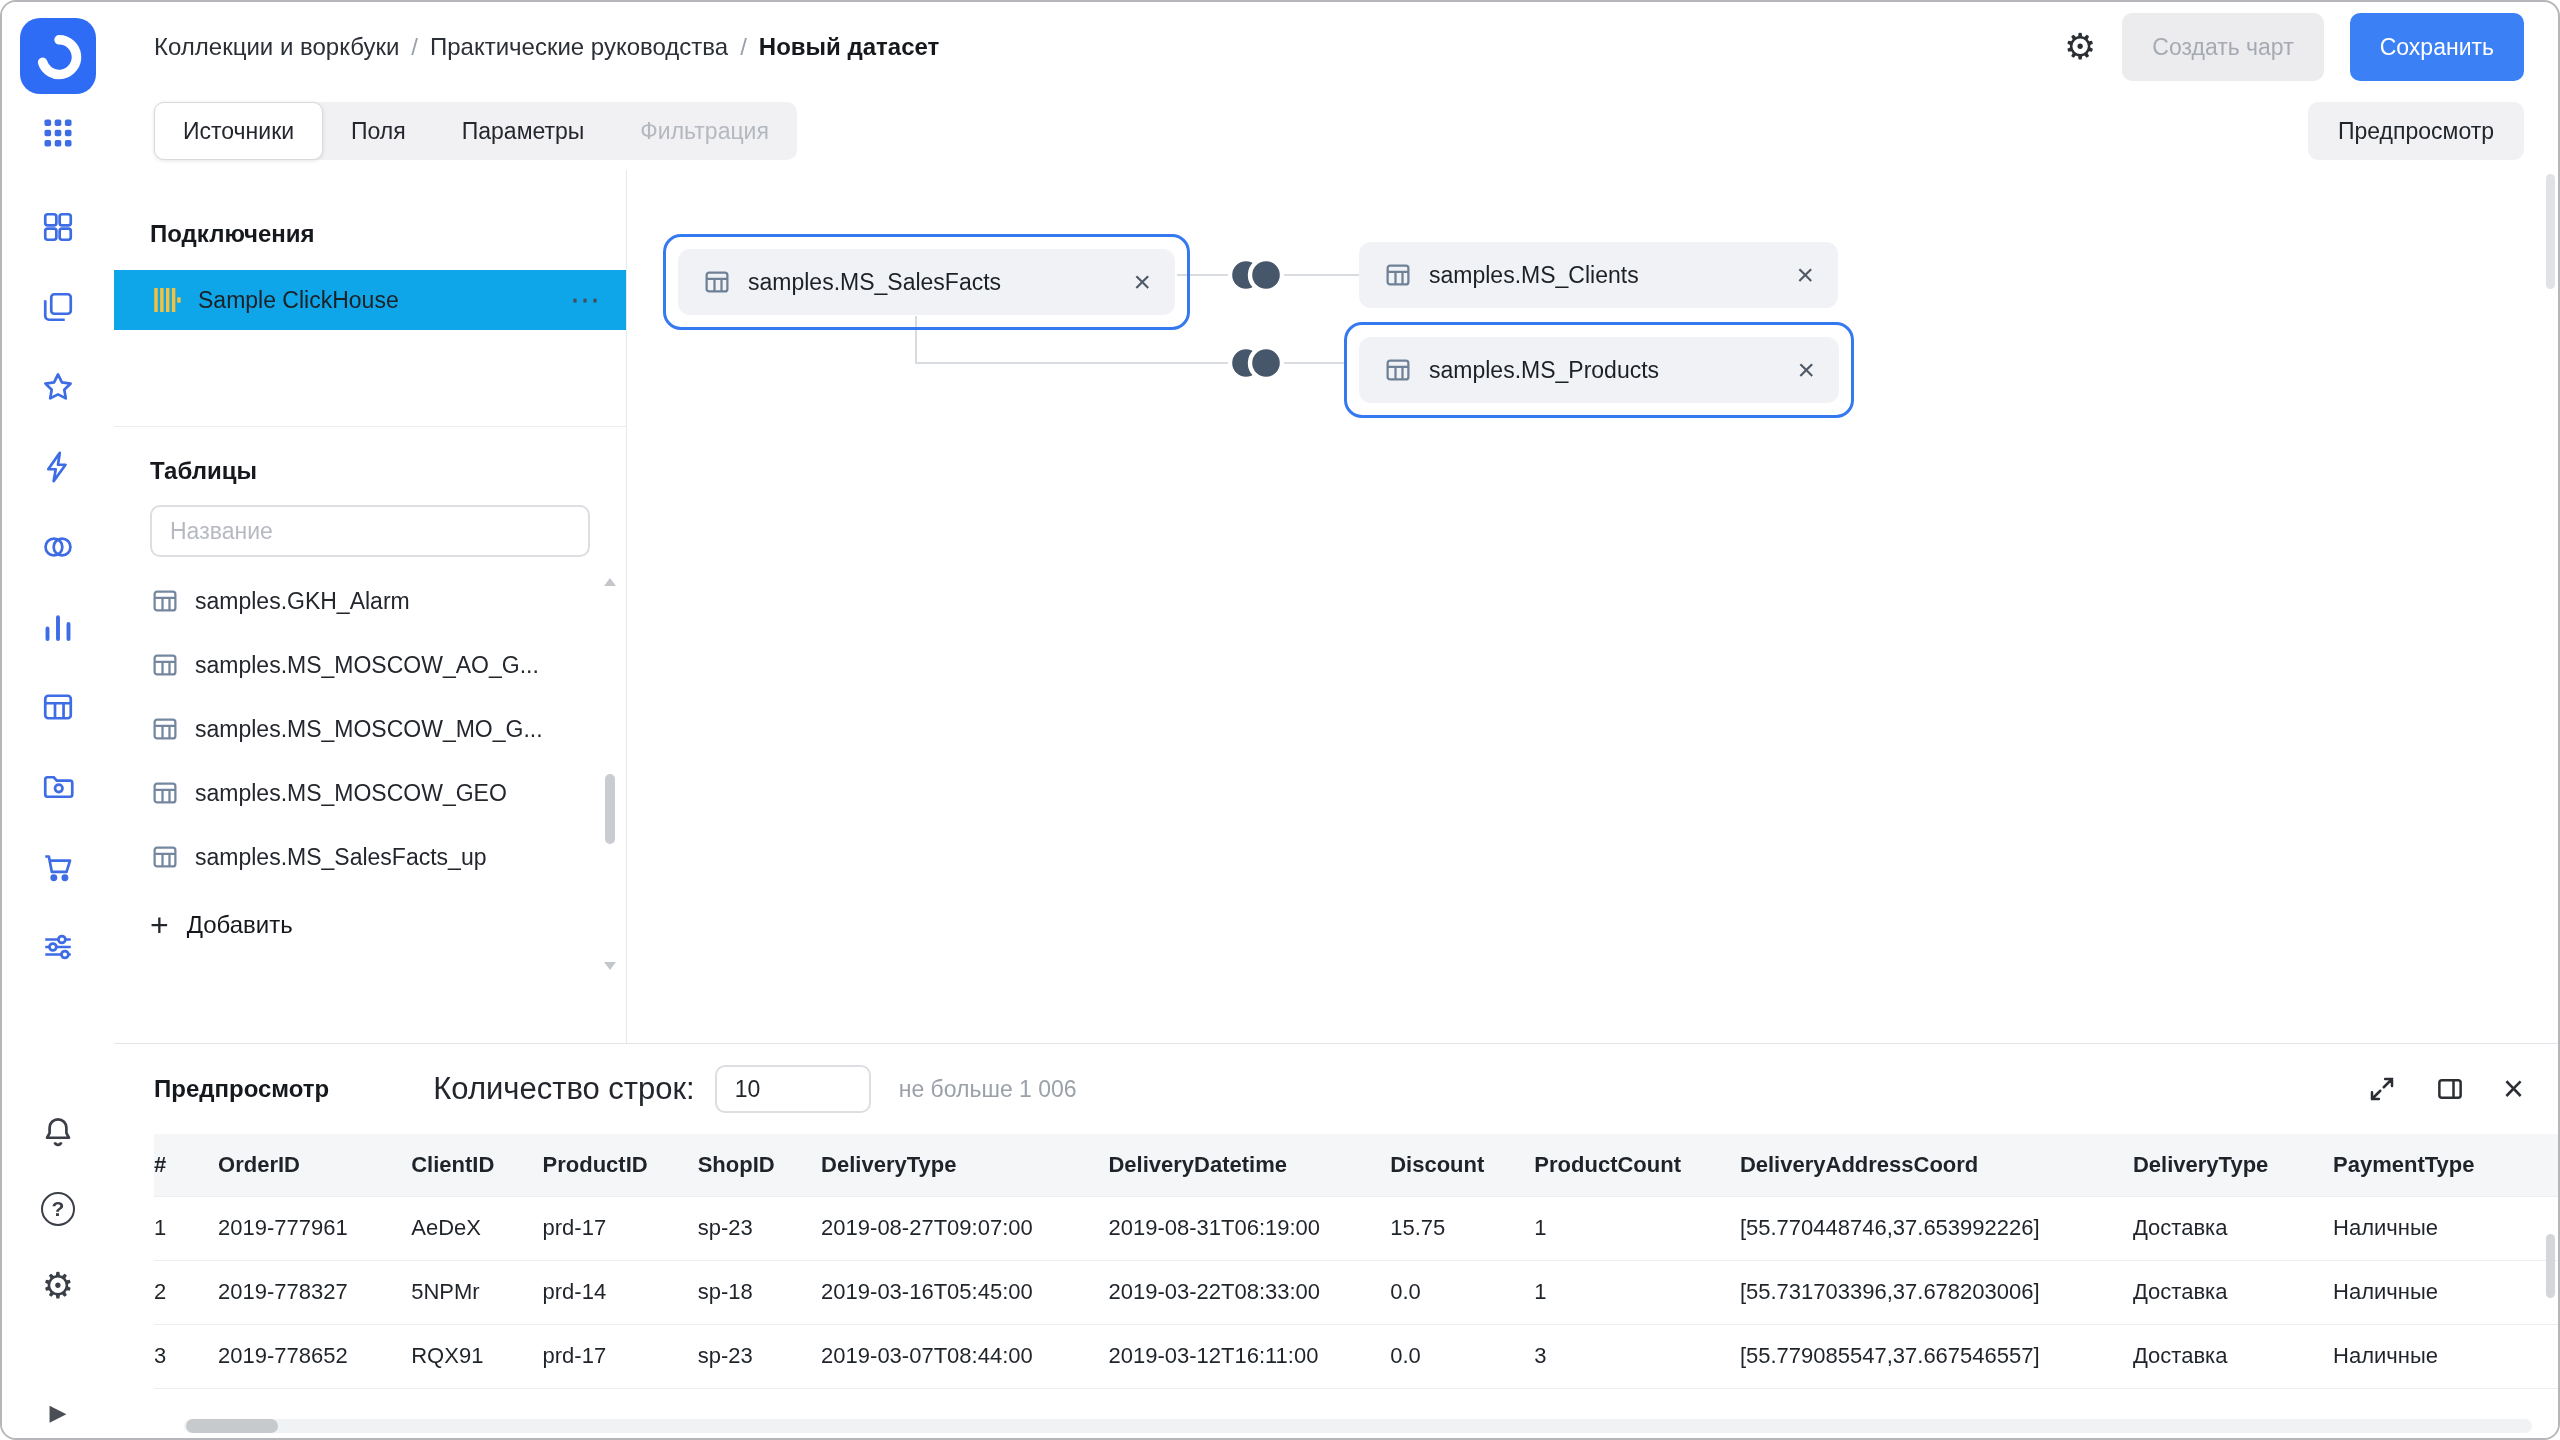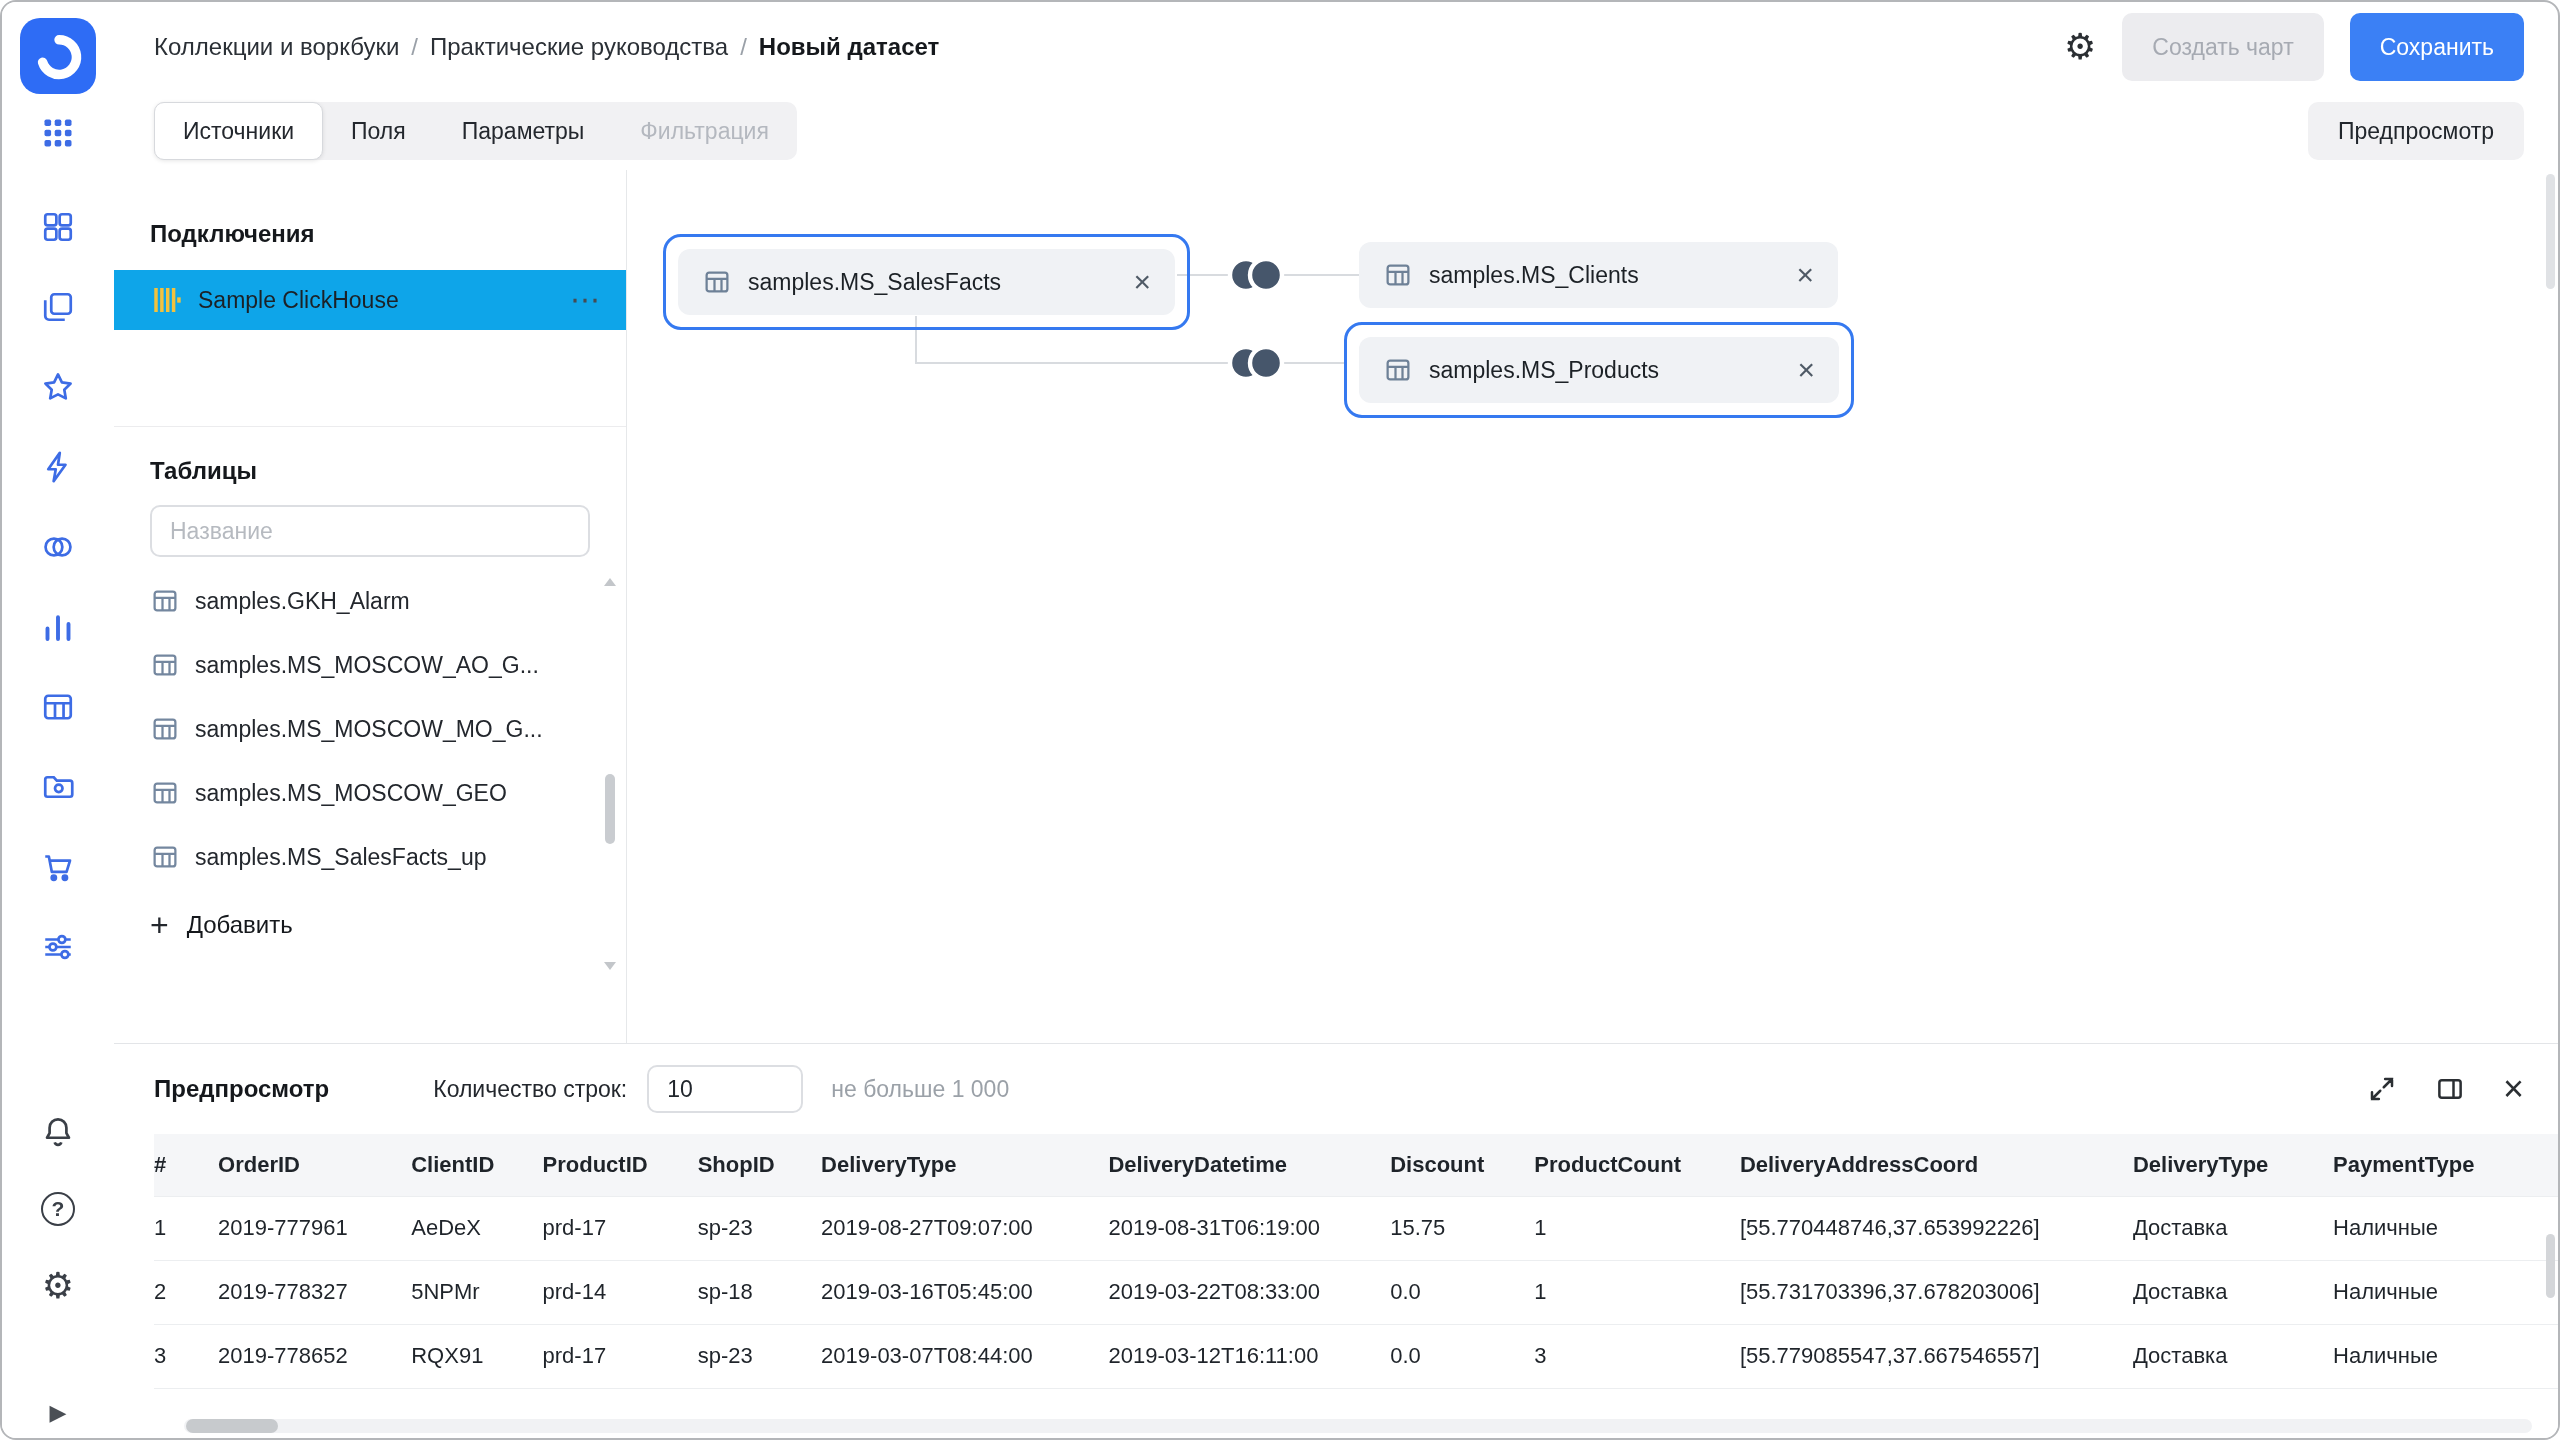--- a/index.html
+++ b/index.html
@@ -83,21 +83,21 @@
   .node .x{margin-left:auto;font-size:30px;color:#4f5a66;line-height:1;cursor:pointer;padding-left:16px;}
   .join{position:absolute;width:64px;height:44px;cursor:pointer;}
   .join svg{width:64px;height:44px;}
   .canvas-vscroll{position:absolute;right:3px;top:4px;width:9px;height:500px;}
   .canvas-vthumb{width:9px;height:115px;border-radius:5px;background:#e0e2e5;}
 
   
   .preview{position:absolute;left:0;right:0;bottom:0;height:395px;border-top:1px solid #e3e5e8;background:#fff;}
   .p-head{height:90px;display:flex;align-items:center;padding:0 34px 0 40px;}
   .p-title{font-size:24px;font-weight:700;color:#15181c;}
-  .rows-label{margin-left:104px;font-size:23px;color:#23272d;}
+  .rows-label{margin-left:104px;font-size:31px;color:#23272d;}
   .rows-input{margin-left:20px;width:156px;height:48px;border:2px solid #dcdee2;border-radius:10px;padding:0 18px;font-size:23px;font-family:inherit;color:var(--ink);outline:none;}
   .rows-hint{margin-left:28px;font-size:23px;color:#9ba1a8;}
   .p-icons{margin-left:auto;display:flex;align-items:center;gap:38px;}
   .p-icons svg{width:30px;height:30px;}
   .close-glyph{font-size:36px;line-height:1;color:#2b2f33;cursor:pointer;}
   .pi{cursor:pointer;display:flex;align-items:center;}
 
   .p-table-wrap{position:relative;overflow:hidden;height:305px;}
   table.preview-table{border-collapse:collapse;table-layout:fixed;margin-left:40px;font-size:22px;color:#1f242a;}
   .preview-table th{height:62px;background:#f5f6f8;font-weight:700;text-align:left;padding:0 10px 0 0;white-space:nowrap;overflow:hidden;border-bottom:1px solid #eceef0;}
@@ -373,21 +373,21 @@
             <div class="canvas-vthumb"></div>
           </div>
       </section>
     </div>
 
     <section class="preview">
       <div class="p-head">
         <span class="p-title">Предпросмотр</span>
         <span class="rows-label">Количество строк:</span>
         <input class="rows-input" type="text" value="10" style="">
-        <span class="rows-hint">не больше 1 000</span>
+        <span class="rows-hint">не больше 1 006</span>
         <div class="p-icons">
           <span class="pi">
             <svg viewBox="0 0 24 24" fill="none" stroke="#2b2f33" stroke-width="2" stroke-linecap="round">
                 <path d="M14.5 4H20v5.5M9.5 20H4v-5.5M20 4l-6.6 6.6M4 20l6.6-6.6"></path>
               </svg>
           </span>
           <span class="pi">
             <svg viewBox="0 0 24 24" fill="none" stroke="#2b2f33" stroke-width="2">
                 <rect x="3.5" y="5" width="17" height="14" rx="2"></rect>
                 <path d="M14.8 5v14"></path>

